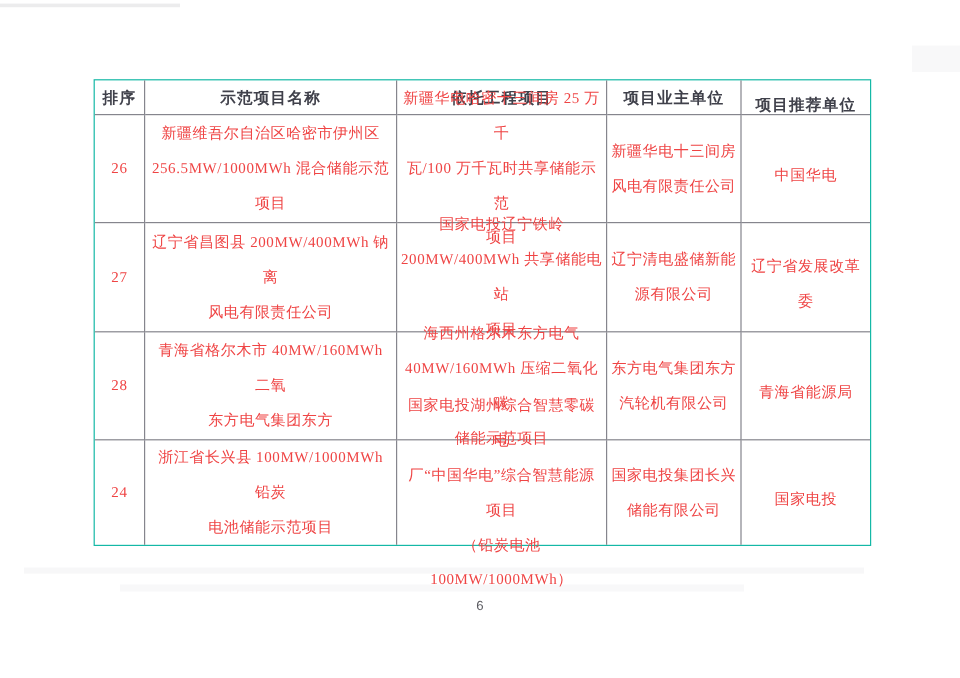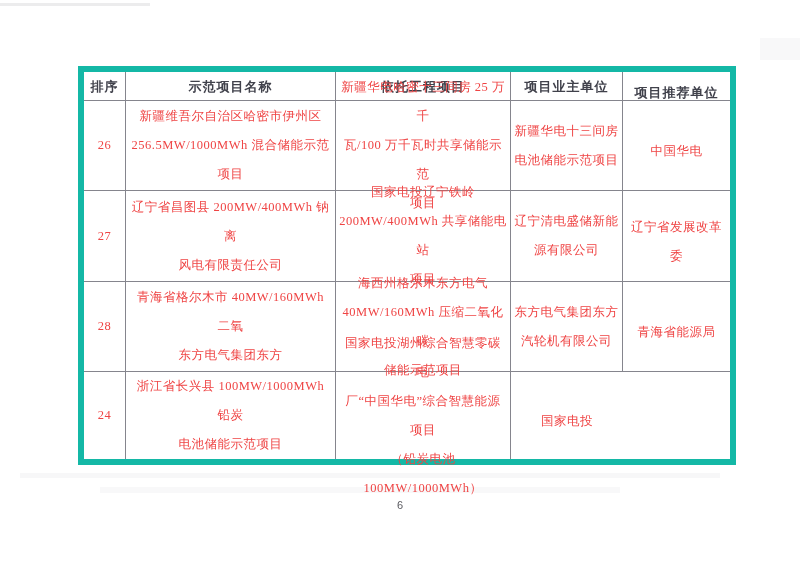--- a/index.html
+++ b/index.html
@@ -8,21 +8,21 @@
     width:800px; height:565px;
     background:#ffffff;
     overflow:hidden;
     font-family:"Liberation Serif","DejaVu Serif",serif;
   }
   .doc-table {
     position:absolute; left:78px; top:66px;
     display:grid;
     grid-template-columns:42px 210px 175px 112px 107px;
     grid-template-rows:29px 90px 91px 90px 87px;
-    border:6px solid #14b8a6;
+    border:1px solid #14b8a6;
     background:#ffffff;
   }
   .cell {
     box-sizing:border-box;
     border-right:1px solid #85858d;
     border-bottom:1px solid #85858d;
     display:flex; align-items:center; justify-content:center;
     text-align:center;
     white-space:pre-line;
     color:#ef4444;
@@ -70,21 +70,21 @@
     <div class="cell hcell">项目业主单位</div>
     <div class="cell hcell last-col">项目推荐单位</div>
 
     <div class="cell">26</div>
     <div class="cell">新疆维吾尔自治区哈密市伊州区
 256.5MW/1000MWh 混合储能示范项目</div>
     <div class="cell">新疆华电哈密十三间房 25 万千
 瓦/100 万千瓦时共享储能示范
 项目</div>
     <div class="cell">新疆华电十三间房
-电池储能示范项目</div>
+风电有限责任公司</div>
     <div class="cell last-col">中国华电</div>
 
     <div class="cell">27</div>
     <div class="cell">辽宁省昌图县 200MW/400MWh 钠离
 风电有限责任公司</div>
     <div class="cell">国家电投辽宁铁岭
 200MW/400MWh 共享储能电站
 项目</div>
     <div class="cell">辽宁清电盛储新能
 源有限公司</div>
@@ -100,19 +100,21 @@
     <div class="cell">东方电气集团东方
 汽轮机有限公司</div>
     <div class="cell last-col">青海省能源局</div>
 
     <div class="cell last-row">24</div>
     <div class="cell last-row">浙江省长兴县 100MW/1000MWh 铅炭
 电池储能示范项目</div>
     <div class="cell last-row">国家电投湖州综合智慧零碳电
 厂“中国华电”综合智慧能源项目
 （铅炭电池 100MW/1000MWh）</div>
+    <div class="cell last-row">国家电投集团长兴
+储能有限公司</div>
     <div class="cell last-col last-row">国家电投</div>
 
   </div>
 
   <div class="page-number">6</div>
 
 </div>
 
 </body></html>

